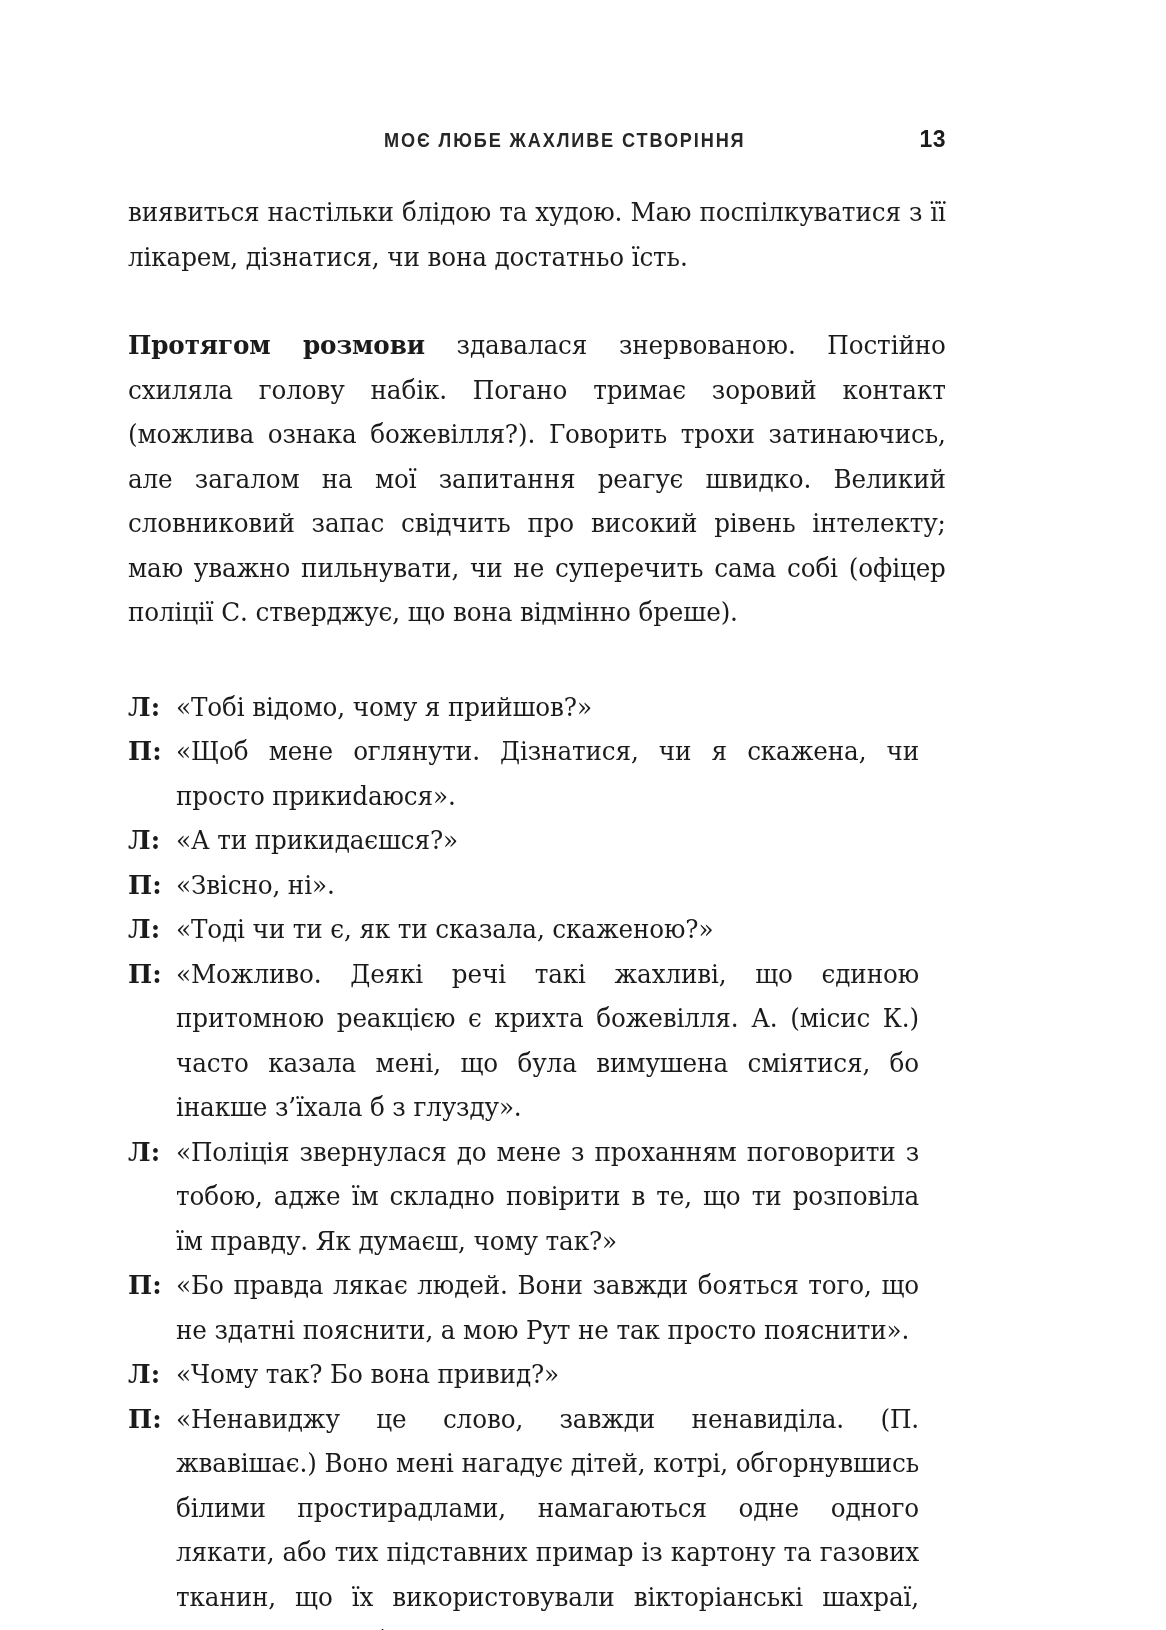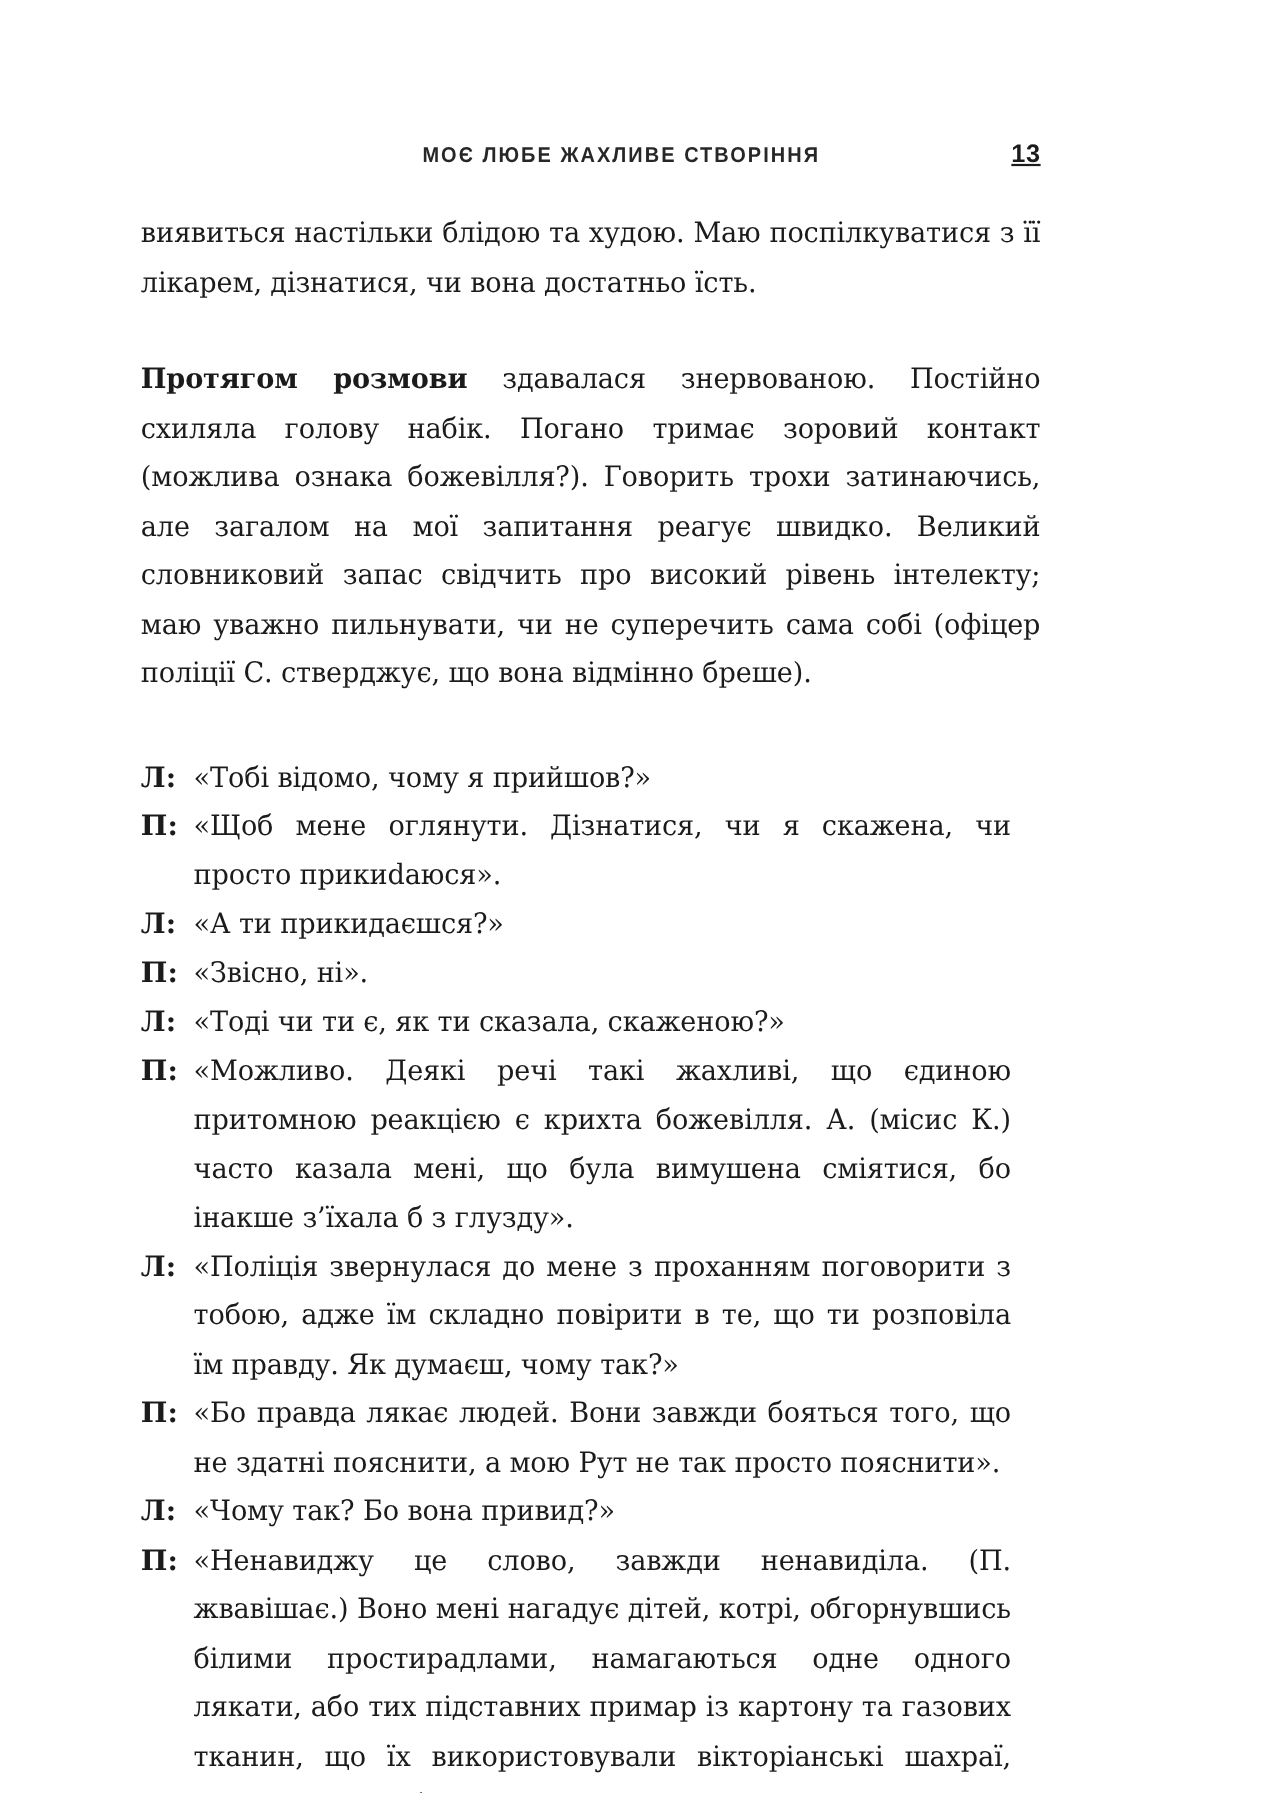--- a/index.html
+++ b/index.html
@@ -48,21 +48,20 @@
     transform-origin: left center;
     white-space: nowrap;
     margin-left: 256px;
   }
   .running-head .folio {
     font-family: "Liberation Sans", "DejaVu Sans", sans-serif;
     font-size: 23px;
     font-weight: 700;
     color: #1b1b1b;
     letter-spacing: 0.5px;
-    text-decoration: underline;
   }
 
   
   .body-col {
     position: absolute;
     left: 128px;
     top: 190px;
     width: 818px;
   }
 

